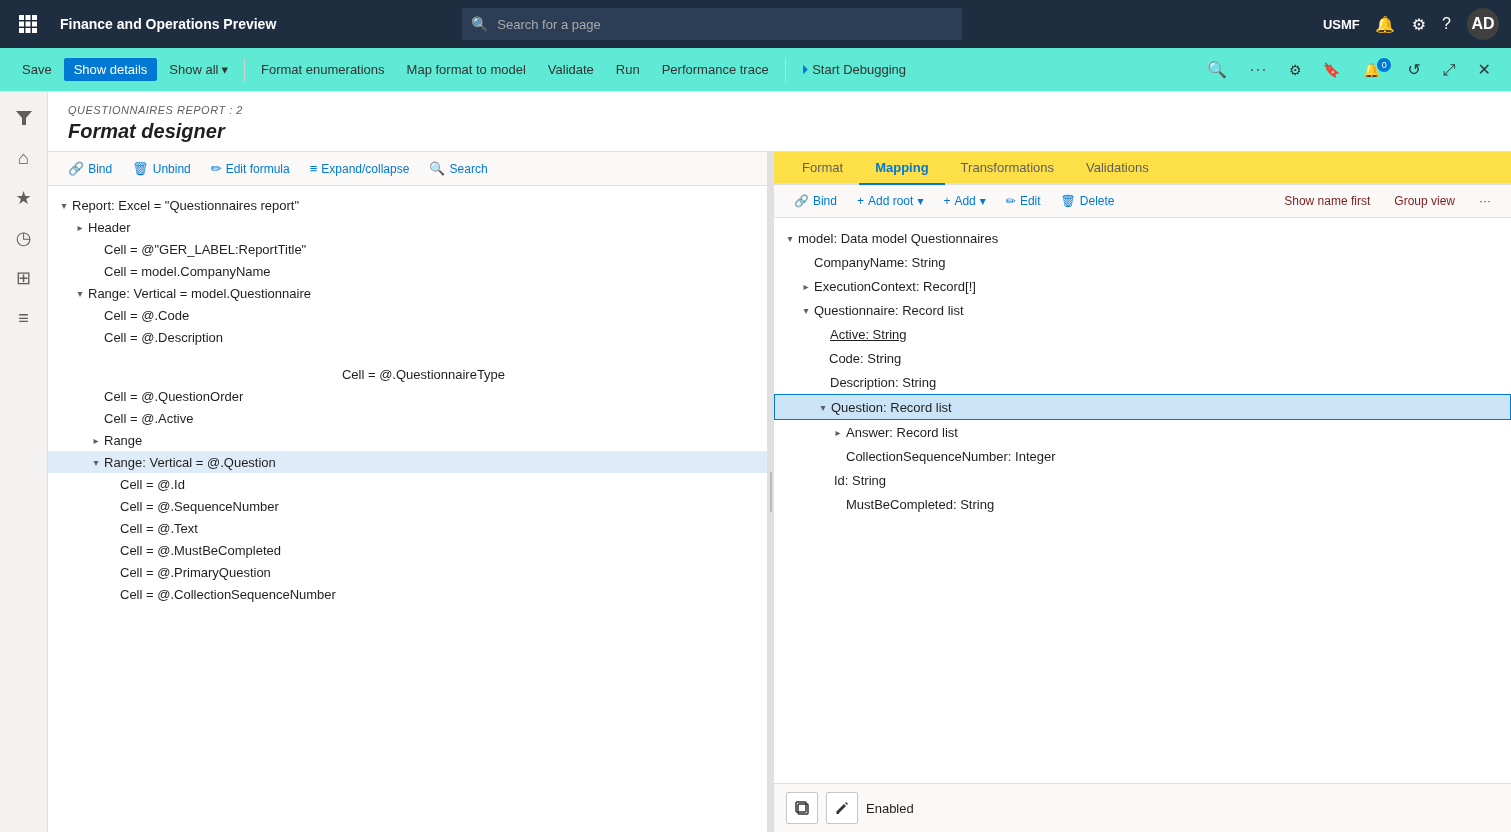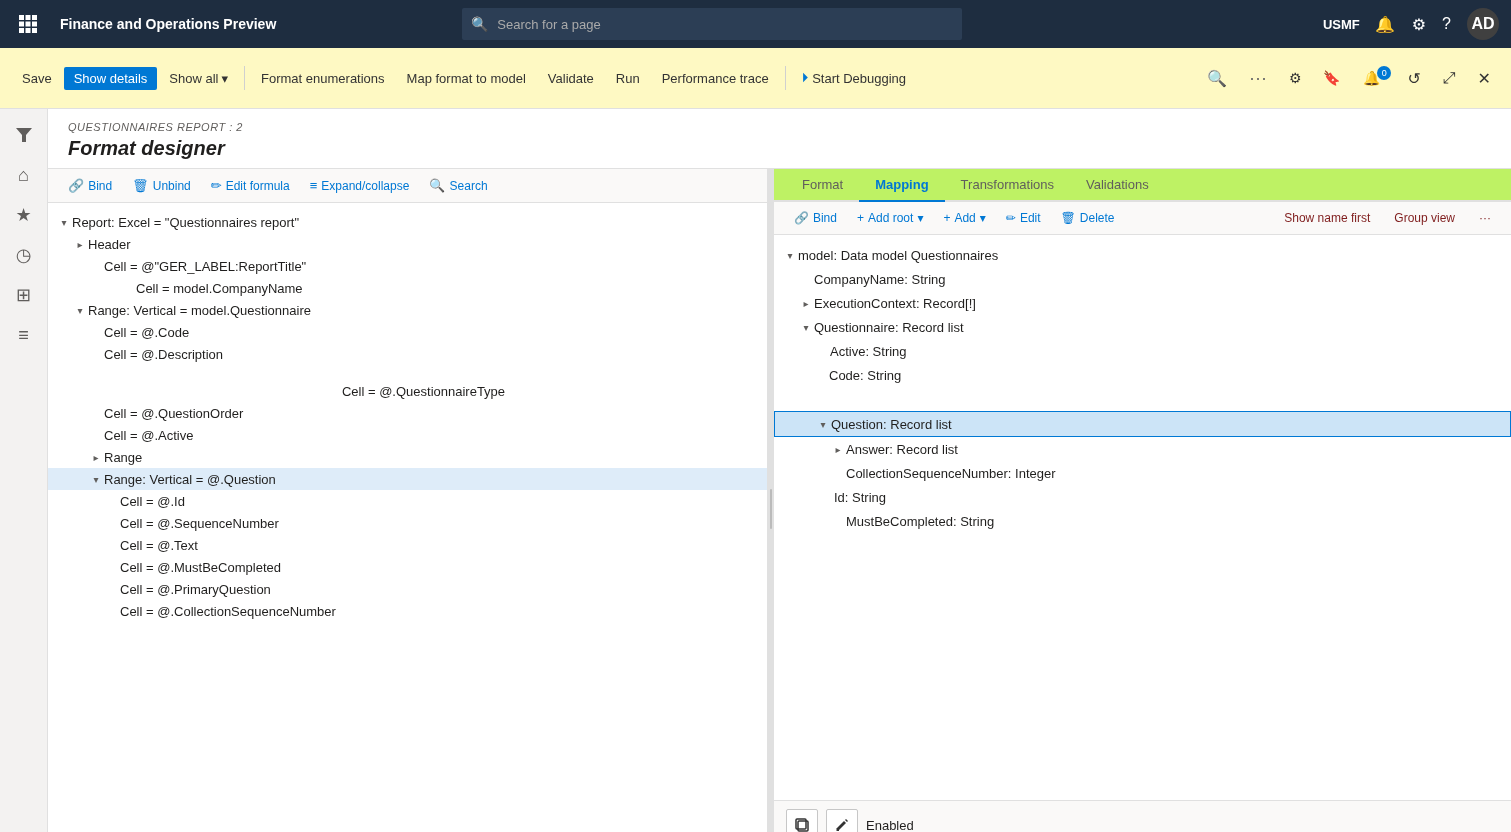--- a/index.html
+++ b/index.html
@@ -42,23 +42,23 @@
     .top-nav-right .username { color: white; font-size: 13px; font-weight: 600; }
     .top-nav-icon { color: white; font-size: 16px; cursor: pointer; }
     .top-nav-avatar {
       width: 32px; height: 32px; background: #404040; border-radius: 50%;
       display: flex; align-items: center; justify-content: center;
       color: white; font-size: 16px; font-weight: 700;
     }
 
     
     .toolbar {
-      background: #fef9c3;
+      background: #5eead4;
       border-bottom: 1px solid #e0e0e0;
-      height: 61px;
+      height: 44px;
       display: flex;
       align-items: center;
       padding: 0 12px;
       gap: 2px;
     }
     .toolbar-btn {
       display: flex; align-items: center; gap: 5px;
       padding: 4px 10px; font-size: 13px;
       border: none; background: transparent;
       cursor: pointer; color: #333; border-radius: 2px; white-space: nowrap;
@@ -181,21 +181,21 @@
       display: flex;
       flex-direction: column;
       overflow: hidden;
     }
 
     .panel-tabs {
       display: flex;
       align-items: flex-start;
       border-bottom: 2px solid #e0e0e0;
       padding: 0 12px;
-      background: #bef264;
+      background: #fde047;
       flex-shrink: 0;
     }
     .panel-tab {
       padding: 8px 16px;
       font-size: 13px;
       cursor: pointer;
       color: #605e5c;
       border-bottom: 2px solid transparent;
       margin-bottom: -2px;
     }
@@ -389,21 +389,21 @@
               <span class="item-text">Report: Excel = "Questionnaires report"</span>
             </div>
             <div class="tree-item" style="padding-left: 24px;">
               <span class="expand-icon">▸</span>
               <span class="item-text">Header<any></any></span>
             </div>
             <div class="tree-item" style="padding-left: 40px;">
               <span class="expand-icon"></span>
               <span class="item-text">Cell<reporttitle> = @"GER_LABEL:ReportTitle"</reporttitle></span>
             </div>
-            <div class="tree-item" style="padding-left: 40px; gap: 32px;">
+            <div class="tree-item" style="padding-left: 40px;">
               <span class="expand-icon"></span>
               <span class="item-text">Cell<companyname> = model.CompanyName</companyname></span>
             </div>
             <div class="tree-item" style="padding-left: 24px;">
               <span class="expand-icon">▾</span>
               <span class="item-text">Range<questionnaire>: Vertical = model.Questionnaire</questionnaire></span>
             </div>
             <div class="tree-item" style="padding-left: 40px;">
               <span class="expand-icon"></span>
               <span class="item-text">Cell<code> = @.Code</code></span>
@@ -518,30 +518,31 @@
               <span class="item-text">CompanyName: String</span>
             </div>
             <div class="model-tree-item" style="padding-left: 24px;">
               <span class="expand-icon">▸</span>
               <span class="item-text">ExecutionContext: Record[!]</span>
             </div>
             <div class="model-tree-item" style="padding-left: 24px;">
               <span class="expand-icon">▾</span>
               <span class="item-text">Questionnaire: Record list</span>
             </div>
+            <div class="model-tree-item" style="padding-left: 40px; text-decoration: underline;">
+              <span class="expand-icon"></span>
+              <span class="item-text">Active: String</span>
+            </div>
+            <div class="model-tree-item" style="padding-left: 39px;">
+              <span class="expand-icon"></span>
+              <span class="item-text">Code: String</span>
+            </div>
             <div class="model-tree-item" style="padding-left: 40px;">
               <span class="expand-icon"></span>
-              <span class="item-text">Active: String</span>
-            </div>
-            <div class="model-tree-item" style="padding-left: 39px;">
-              <span class="expand-icon"></span>
-              <span class="item-text">Code: String</span>
-            </div>
-            <div class="model-tree-item" style="padding-left: 40px;">
-              <span class="expand-icon"></span>
+              <span class="item-text">Description: String</span>
             </div>
             <div class="model-tree-item selected" style="padding-left: 40px;">
               <span class="expand-icon">▾</span>
               <span class="item-text">Question: Record list</span>
             </div>
             <div class="model-tree-item" style="padding-left: 56px;">
               <span class="expand-icon">▸</span>
               <span class="item-text">Answer: Record list</span>
             </div>
             <div class="model-tree-item" style="padding-left: 56px;">

